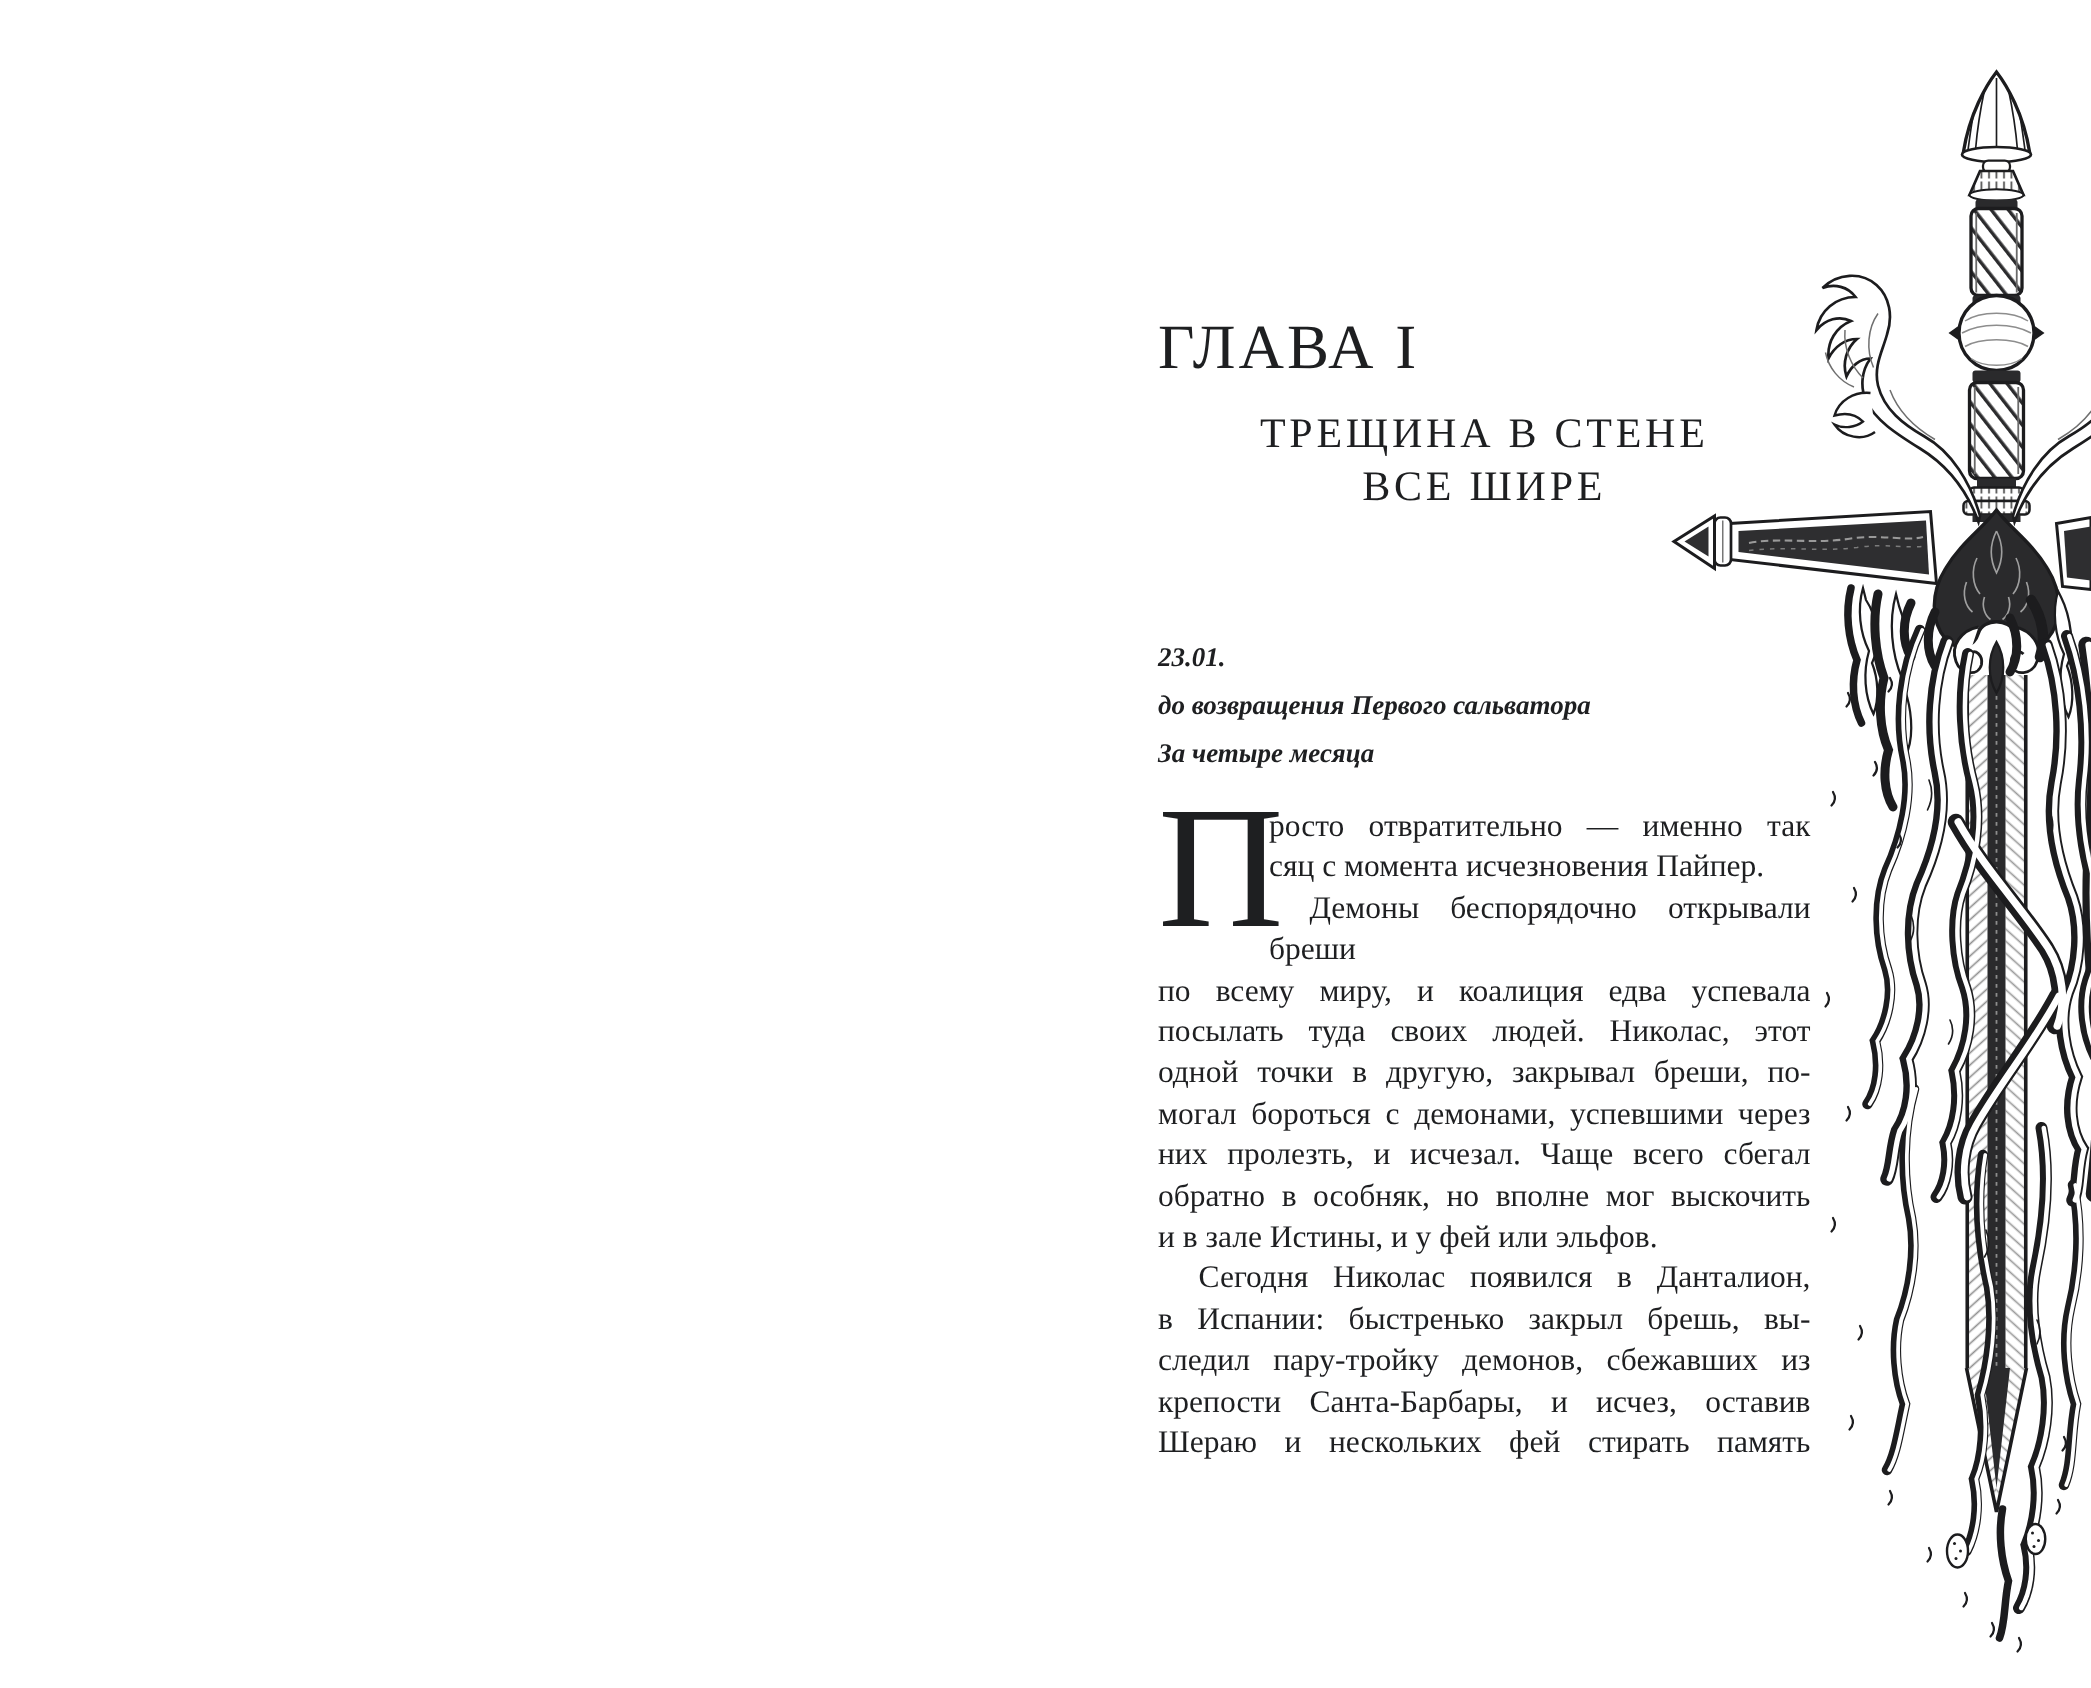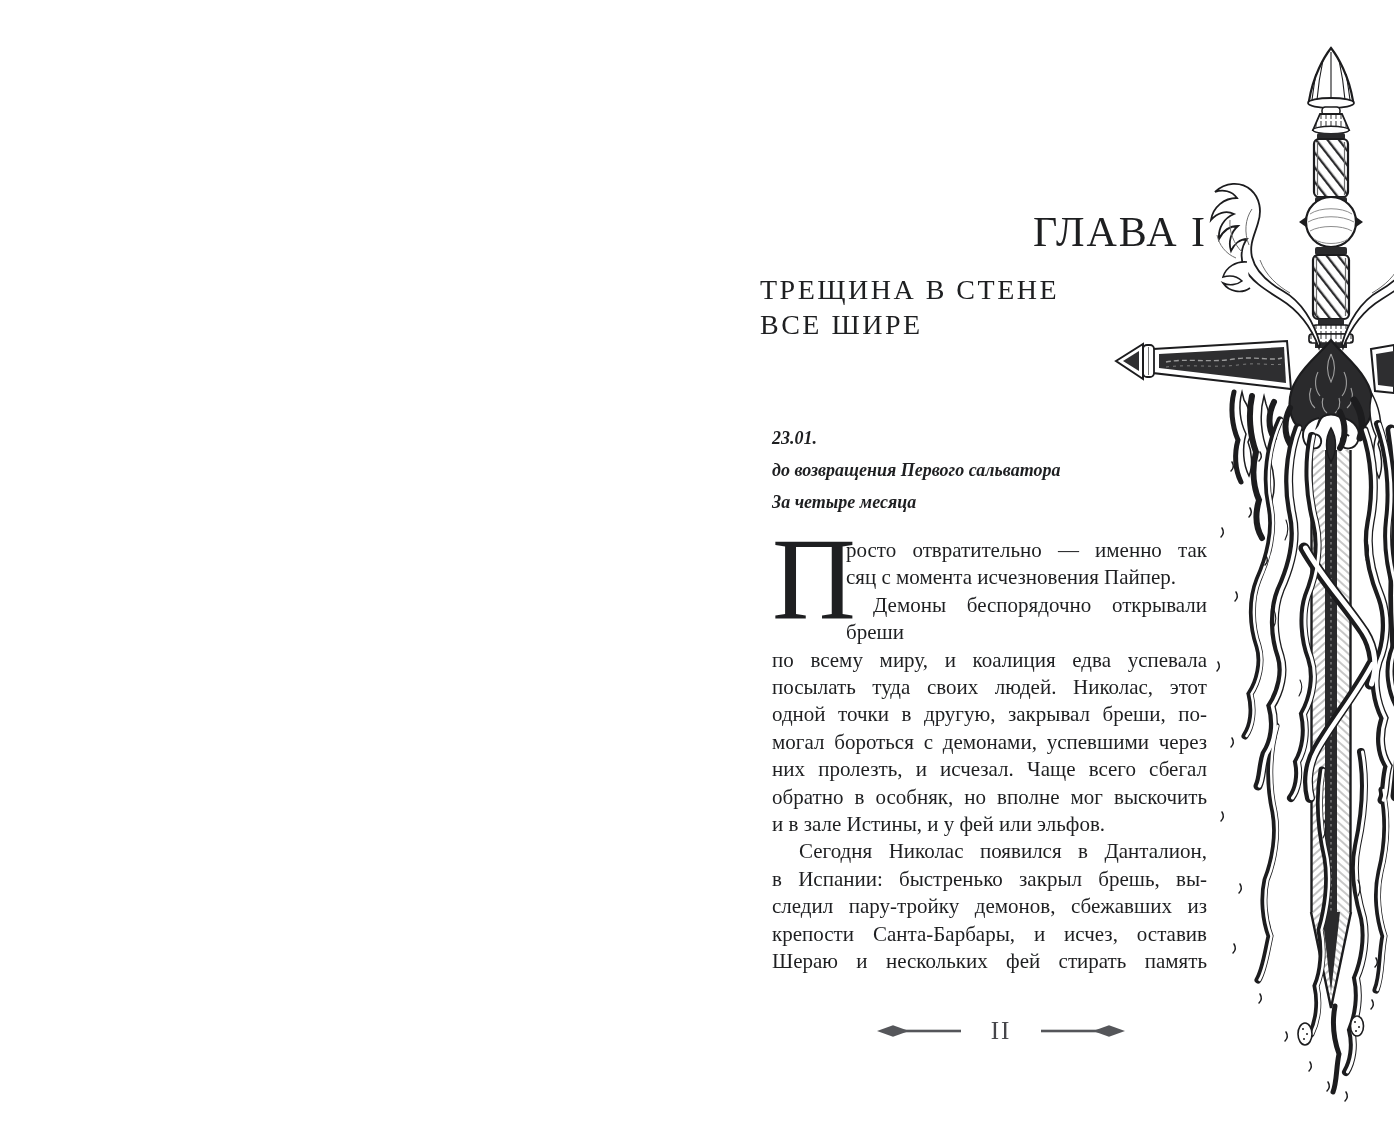--- a/index.html
+++ b/index.html
@@ -11,26 +11,26 @@
   html,body{margin:0;padding:0;background:#fff;}
   .page{
     position:relative;width:1394px;height:1125px;
     background:var(--paper);overflow:hidden;
     font-family:"Liberation Serif","DejaVu Serif",serif;
     color:var(--ink);
   }
   .chapter-title{
     position:absolute;left:772px;width:435px;top:181px;
     font-size:42px;line-height:1.1;letter-spacing:2px;
-    text-align:right;font-weight:400;white-space:nowrap;
+    text-align:left;font-weight:400;white-space:nowrap;
   }
   .chapter-subtitle{
     position:absolute;left:760px;width:459px;top:249px;
     font-size:28px;line-height:35px;letter-spacing:2.5px;
-    text-align:left;font-weight:400;
+    text-align:center;font-weight:400;
   }
   .epigraph{
     position:absolute;left:772px;top:422px;width:440px;
     font-style:italic;font-weight:700;
     font-size:18px;line-height:32px;
   }
   .body-text{
     position:absolute;left:772px;top:537px;width:435px;
     font-size:21px;line-height:27.4px;
   }
@@ -97,31 +97,20 @@
       </div>
       <div class="paragraph">
         <div class="bline indent">Сегодня Николас появился в Данталион,</div>
         <div class="bline">в Испании: быстренько закрыл брешь, вы-</div>
         <div class="bline">следил пару-тройку демонов, сбежавших из</div>
         <div class="bline">крепости Санта-Барбары, и исчез, оставив</div>
         <div class="bline">Шераю и нескольких фей стирать память</div>
       </div>
     </div>
 
-  <div class="footer">
-    <svg class="flourish" width="85" height="14" viewBox="0 0 85 14" aria-hidden="true">
-      <path d="M1,7 L17,1.2 L33,7 L17,12.8 Z" fill="currentColor"></path>
-      <rect x="27" y="5.7" width="58" height="2.6" fill="currentColor"></rect>
-    </svg>
-    <span class="page-number">II</span>
-    <svg class="flourish" width="85" height="14" viewBox="0 0 85 14" aria-hidden="true">
-      <path d="M84,7 L68,1.2 L52,7 L68,12.8 Z" fill="currentColor"></path>
-      <rect x="0" y="5.7" width="58" height="2.6" fill="currentColor"></rect>
-    </svg>
-  </div>
 
   <svg class="sword" viewBox="0 0 280 1125" aria-hidden="true">
     <defs>
       <pattern id="twist" width="9" height="9" patternUnits="userSpaceOnUse" patternTransform="rotate(-38)">
         <rect width="9" height="9" fill="#ffffff"></rect>
         <line x1="1" y1="0" x2="1" y2="9" stroke="#2c2c2e" stroke-width="2.6"></line>
       </pattern>
       <pattern id="hatchL" width="6" height="6" patternUnits="userSpaceOnUse" patternTransform="rotate(48)">
         <rect width="6" height="6" fill="#ffffff"></rect>
         <line x1="1" y1="0" x2="1" y2="6" stroke="#8f8f8f" stroke-width="1.1"></line>

